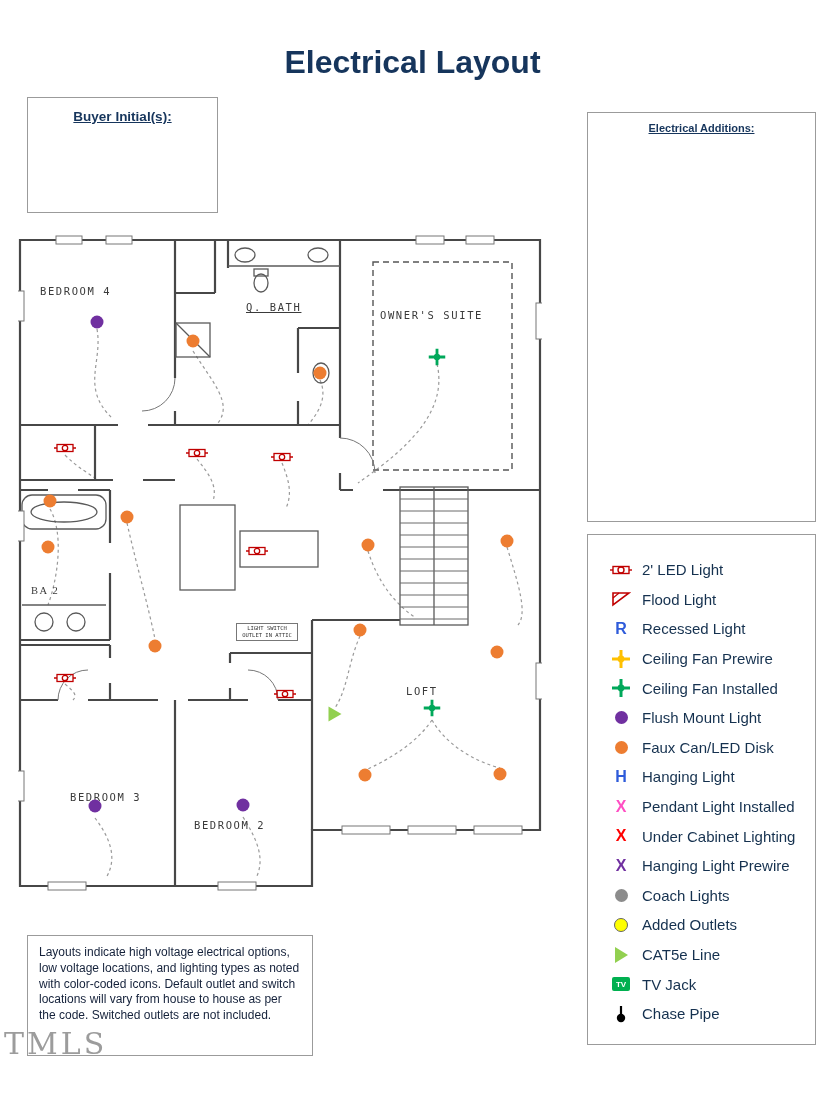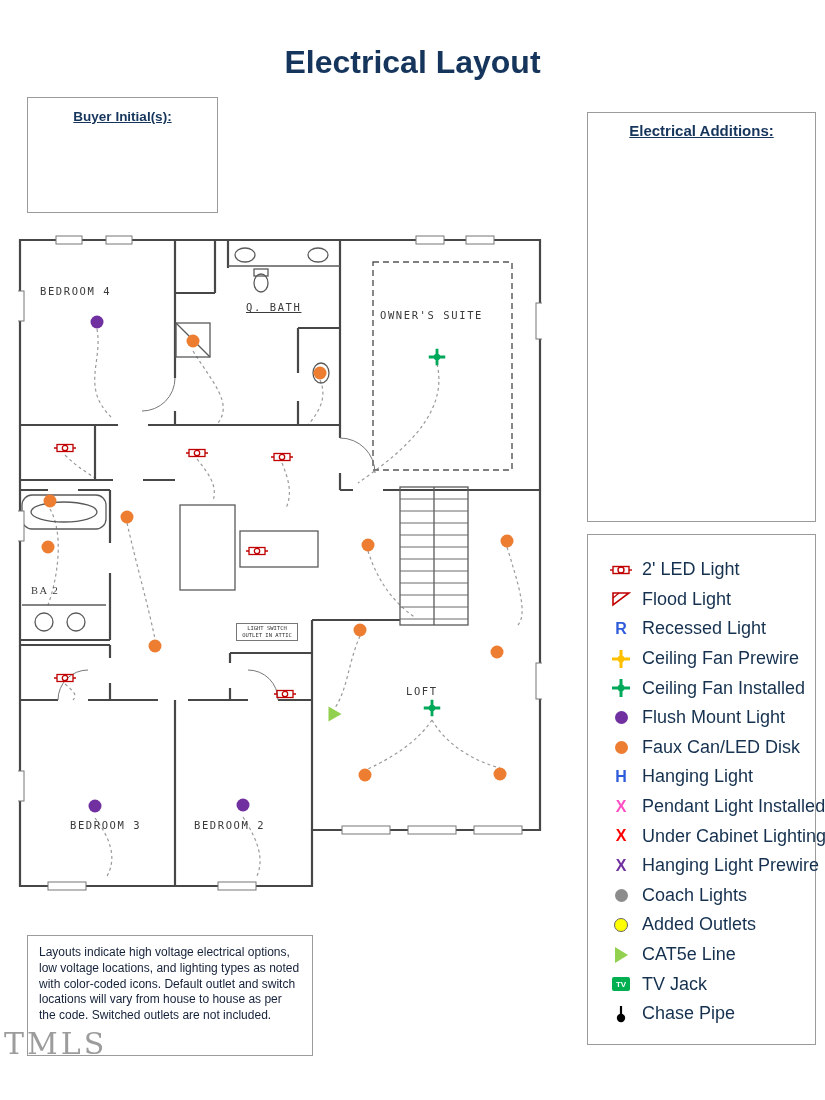--- a/index.html
+++ b/index.html
@@ -5,29 +5,29 @@
   html,body{margin:0;padding:0;background:#fff;}
   .page{position:relative;width:825px;height:1100px;background:#fff;overflow:hidden;
         font-family:"Liberation Sans",sans-serif;}
   .title{position:absolute;top:44px;left:0;width:100%;text-align:center;
          font-size:32px;font-weight:600;color:#16355c;}
   .box{position:absolute;border:1.4px solid #9b9b9b;background:#fff;box-sizing:border-box;margin-left:9px;}
   .buyer-box{left:18px;top:97px;width:191px;height:116px;}
   .buyer-label{margin-top:11px;text-align:center;font-size:13.5px;font-weight:700;
                text-decoration:underline;color:#16355c;}
   .additions-box{left:578px;top:112px;width:229px;height:410px;}
-  .additions-title{margin-top:9px;text-align:center;font-size:15px;font-weight:700;
+  .additions-title{margin-top:9px;text-align:center;font-size:11px;font-weight:700;
                    text-decoration:underline;color:#16355c;}
   .additions-list{margin:10px 6px 0 10px;padding-left:20px;font-size:11.5px;color:#1f3050;}
   .additions-list li{margin-bottom:7px;line-height:1.28;}
   .legend-box{left:578px;top:534px;width:229px;height:511px;}
   .legend-list{padding:20px 0 0 20px;}
   .legend-row{display:flex;align-items:center;height:29.6px;}
   .ic{flex:0 0 26px;width:26px;display:flex;justify-content:center;align-items:center;}
-  .legend-label{font-size:18px;color:#15314f;margin-left:8px;white-space:nowrap;}
+  .legend-label{font-size:15px;color:#15314f;margin-left:8px;white-space:nowrap;}
   .dot{width:13px;height:13px;border-radius:50%;display:block;}
   .dot-outline{border:1.6px solid #666;box-sizing:border-box;width:14px;height:14px;}
   .glyph{font-weight:800;font-size:16px;line-height:1;}
   .g-blue{color:#2E5BDA}.g-pink{color:#FF4FC3}.g-red{color:#FF0000}.g-purple{color:#7030A0}
   .tri-right{width:0;height:0;border-left:13px solid #92D050;
              border-top:8px solid transparent;border-bottom:8px solid transparent;}
   .tvjack{width:18px;height:14px;background:#00B050;border-radius:2px;color:#fff;
           font-size:8px;font-weight:700;display:flex;align-items:center;justify-content:center;}
   
   .plan{position:absolute;left:18px;top:233px;width:524px;height:660px;}
@@ -290,21 +290,21 @@
         <rect x="518" y="70" width="7" height="36"></rect>
         <rect x="518" y="430" width="7" height="36"></rect>
       </g>
     </svg>
 
   <span class="room-label" style="left: 22px; top: 52px;">BEDROOM 4</span>
       <span class="room-label" style="left: 228px; top: 68px; text-decoration: underline;">Q. BATH</span>
       <span class="room-label" style="left: 362px; top: 76px;">OWNER'S SUITE</span>
       <span class="room-label" style="left: 13px; top: 352px; font-family: Liberation Serif, serif;">BA 2</span>
       <span class="room-label" style="left: 388px; top: 452px;">LOFT</span>
-      <span class="room-label" style="left: 32px; top: 586px; padding-left: 20px;">BEDROOM 3</span>
+      <span class="room-label" style="left: 32px; top: 558px; padding-left: 20px;">BEDROOM 3</span>
       <span class="room-label" style="left: 176px; top: 586px;">BEDROOM 2</span>
       <span class="plan-note" style="left: 218px; top: 390px;">LIGHT SWITCH OUTLET IN ATTIC</span>
       <div class="marker" style="left: 79px; top: 89px;">
         <span class="dotm" style="background:#7030A0"></span>
       </div>
       <div class="marker" style="left: 175px; top: 108px;">
         <span class="dotm" style="background:#ED7D31"></span>
       </div>
       <div class="marker" style="left: 302px; top: 140px;">
         <span class="dotm" style="background:#ED7D31"></span>

